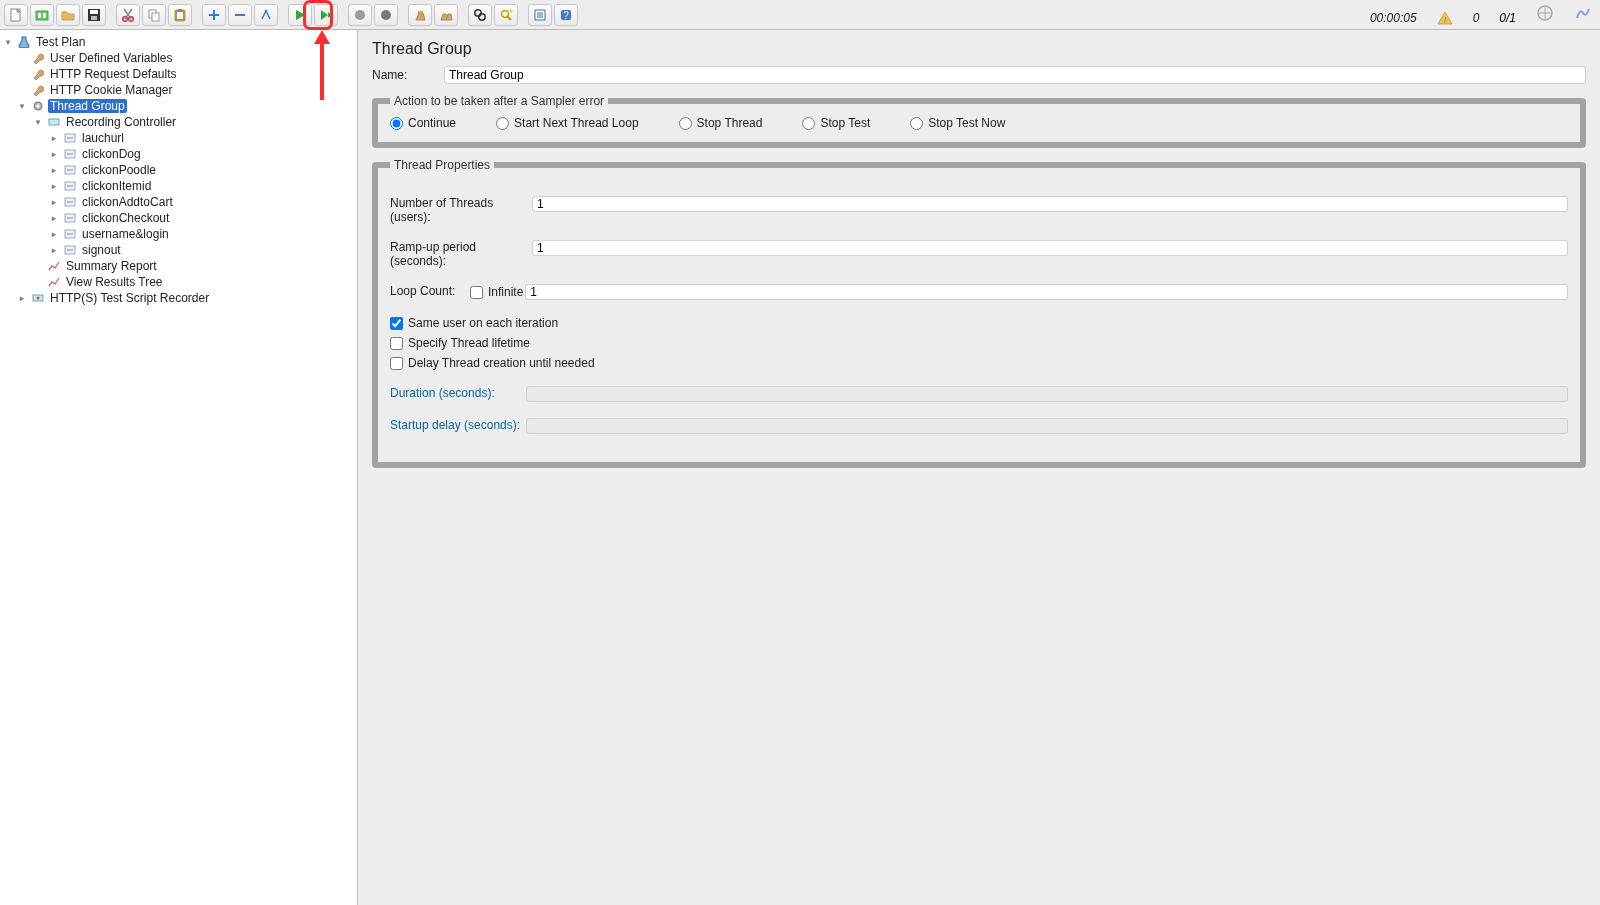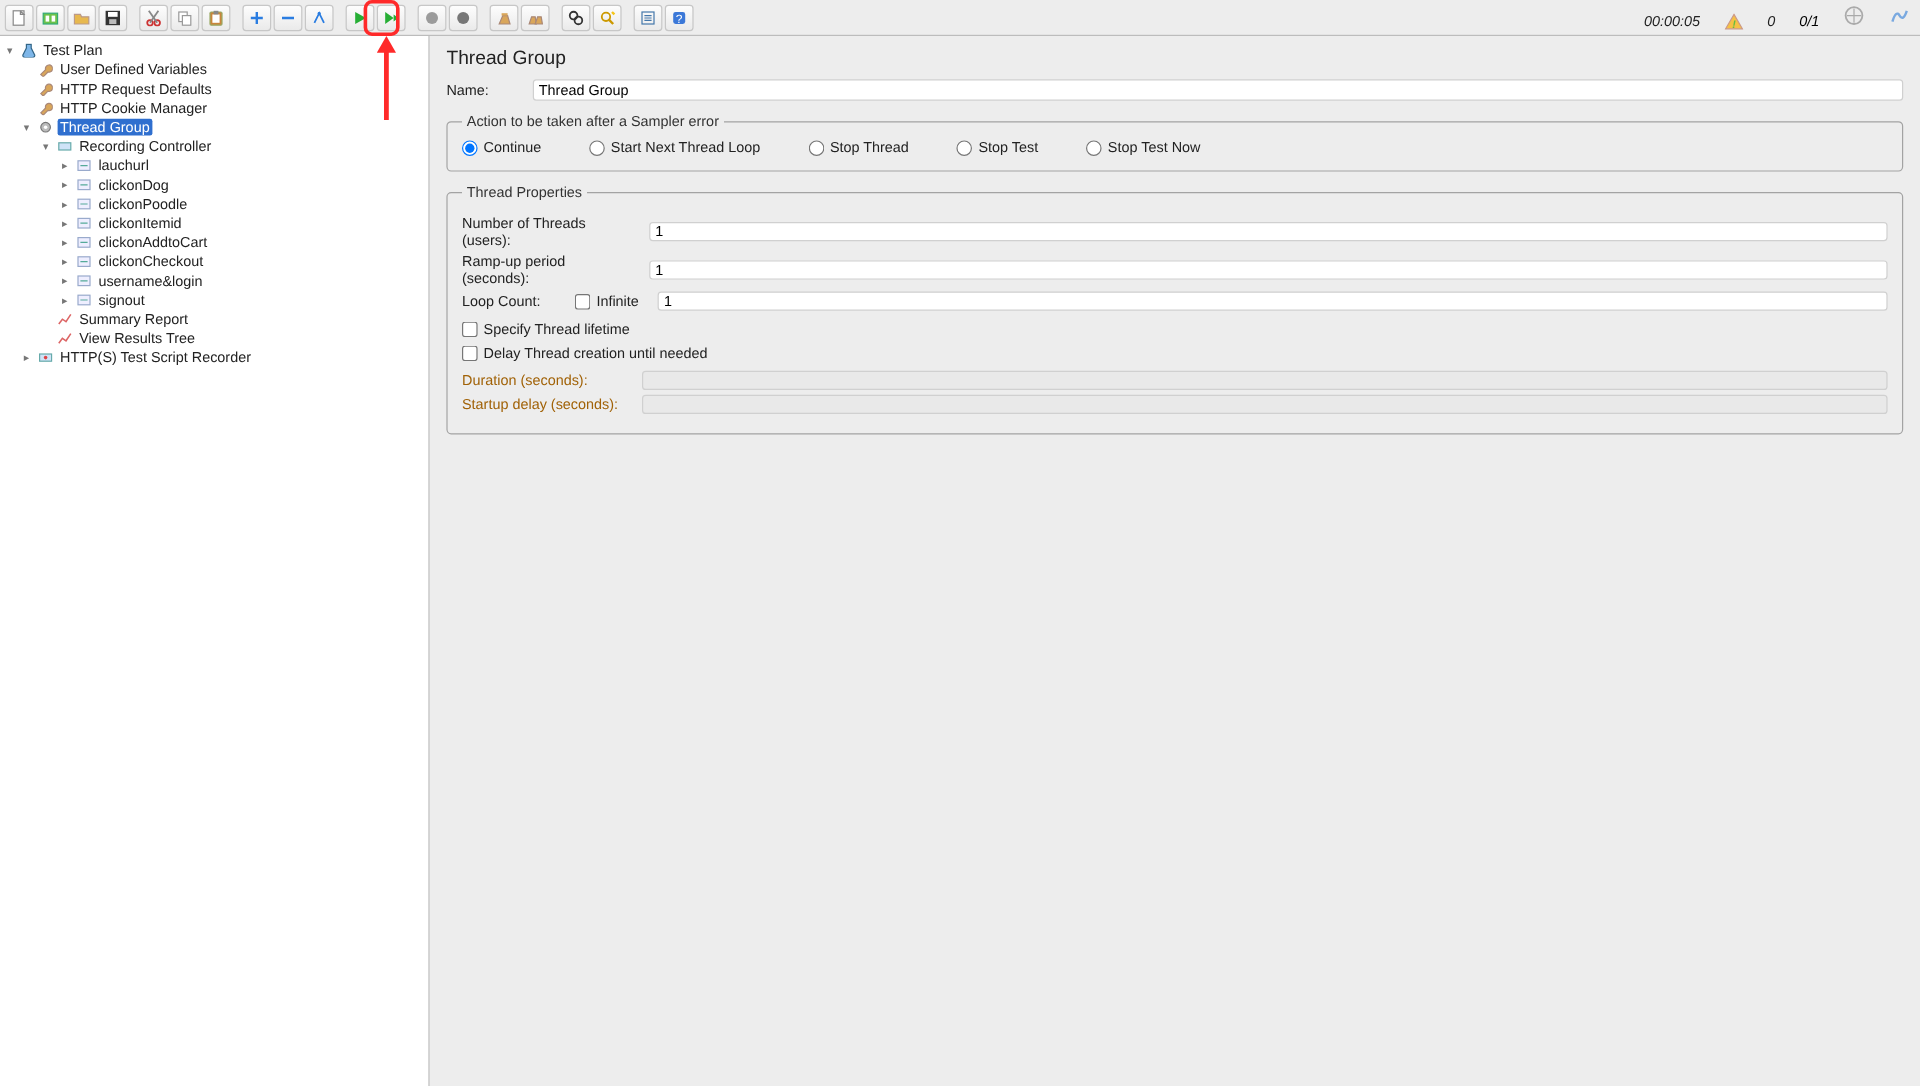--- a/index.html
+++ b/index.html
@@ -110,21 +110,21 @@
     margin: 4px 0;
   }
   .form-row label.lbl { min-width: 62px; }
   .form-row input[type=text] {
     flex:1; height:18px;
     border:1px solid #d0d0d0; border-radius:3px;
     background:#fff; padding:0 4px;
     font: inherit;
   }
   fieldset {
-    border:1px solid #a3a3a3;
+    border:6px solid #a3a3a3;
     border-radius:4px;
     margin: 10px 0;
     padding: 8px 12px 12px 12px;
     background: transparent;
   }
   fieldset legend {
     padding: 0 4px;
     color:#333;
   }
   .radio-row, .check-row {
@@ -132,30 +132,30 @@
     flex-wrap: wrap;
   }
   .radio-item, .check-item {
     display:flex; align-items:center; gap:5px;
     color:#222;
   }
   input[type=radio], input[type=checkbox] {
     margin:0;
   }
   .prop-row {
-    display:flex; align-items:center; gap:16px;
-    margin: 4px 0;
+    display:flex; gap:2px;
+    margin: 16px 0;
   }
   .prop-row .plabel { width: 140px; }
   .prop-row input[type=text] {
     flex:1; height:16px; border:1px solid #d0d0d0; border-radius:3px;
     background:#fff; padding:0 4px; font:inherit;
   }
   .prop-row input[type=text].disabled { background:#e9e9e9; color:#999; }
-  .disabled-label { color:#a16207; }
+  .disabled-label { color:#0369a1; }
   .check-stack { display:flex; flex-direction:column; gap:6px; margin:8px 0; }
 </style>
 </head>
 <body>
 
 <div class="highlight-ring"></div>
 <svg class="highlight-arrow" width="16" height="70">
   <line x1="8" y1="70" x2="8" y2="8" stroke="#ff2a2a" stroke-width="4"></line>
   <polygon points="8,0 0,14 16,14" fill="#ff2a2a"></polygon>
 </svg>
@@ -537,20 +537,24 @@
         <span class="plabel" style="width:78px">Loop Count:</span>
         <label class="check-item">
             <input type="checkbox" style="">
             <span>Infinite</span>
           </label>
         <input type="text" value="1" style="">
       </div>
 
       <div class="check-stack">
         <label class="check-item">
+            <input type="checkbox" checked="" style="">
+            <span>Same user on each iteration</span>
+          </label>
+        <label class="check-item">
             <input type="checkbox" style="">
             <span>Specify Thread lifetime</span>
           </label>
         <label class="check-item">
             <input type="checkbox" style="">
             <span>Delay Thread creation until needed</span>
           </label>
       </div>
 
       <div class="prop-row">

